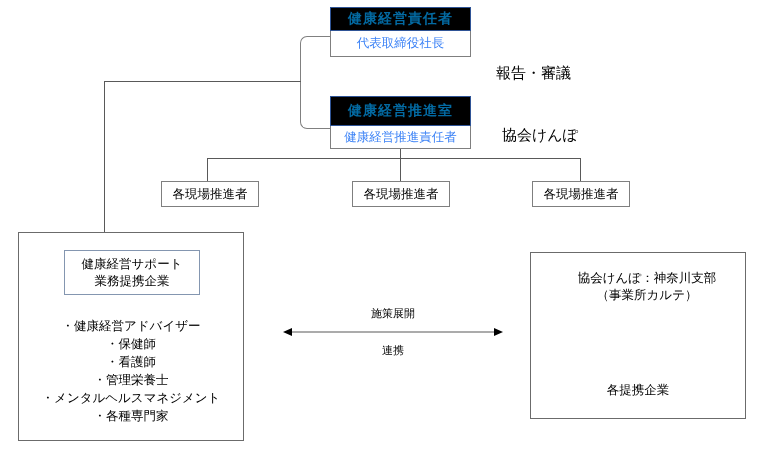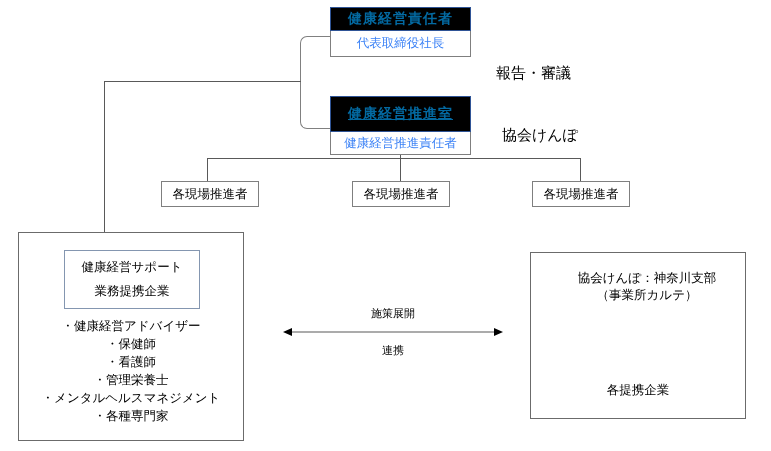--- a/index.html
+++ b/index.html
@@ -56,21 +56,21 @@
   .big-box {
     background: #ffffff;
     border: 1px solid #6b6b6b;
     box-sizing: border-box;
   }
   .inner-title {
     border: 1px solid #8496b0;
     background: #ffffff;
     box-sizing: border-box;
     font-size: 12.5px;
-    line-height: 24px;
+    line-height: 17px;
     text-align: center;
     padding: 4px 10px 5px 10px;
     white-space: pre-line;
   }
   .list-text {
     font-size: 12.5px;
     line-height: 18px;
     text-align: center;
     white-space: pre-line;
   }
@@ -122,21 +122,21 @@
   <div class="abs vline" style="left:207px; top:158px; height:24px;"></div>
 
   <div class="abs vline" style="left:580px; top:158px; height:24px;"></div>
 
   <div class="abs" style="left:330px; top:7px; width:141px;">
     <div class="node-header" style="height:24px;">健康経営責任者</div>
     <div class="node-sub" style="height:26px;">代表取締役社長</div>
   </div>
 
   <div class="abs" style="left:330px; top:96px; width:141px;">
-    <div class="node-header" style="height:36px;text-decoration:underline;">健康経営推進室</div>
+    <div class="node-header" style="height:30px;">健康経営推進室</div>
     <div class="node-sub" style="height:23px;">健康経営推進責任者</div>
   </div>
 
   <div class="abs side-label" style="left:496px; top:64px;">報告・審議</div>
   <div class="abs side-label" style="left:502px; top:126px;">協会けんぽ</div>
 
   <div class="abs site-box" style="left:161px; top:181px; width:98px; height:26px;">各現場推進者</div>
   <div class="abs site-box" style="left:352px; top:181px; width:98px; height:26px;">各現場推進者</div>
   <div class="abs site-box" style="left:532px; top:181px; width:98px; height:26px;">各現場推進者</div>
 

